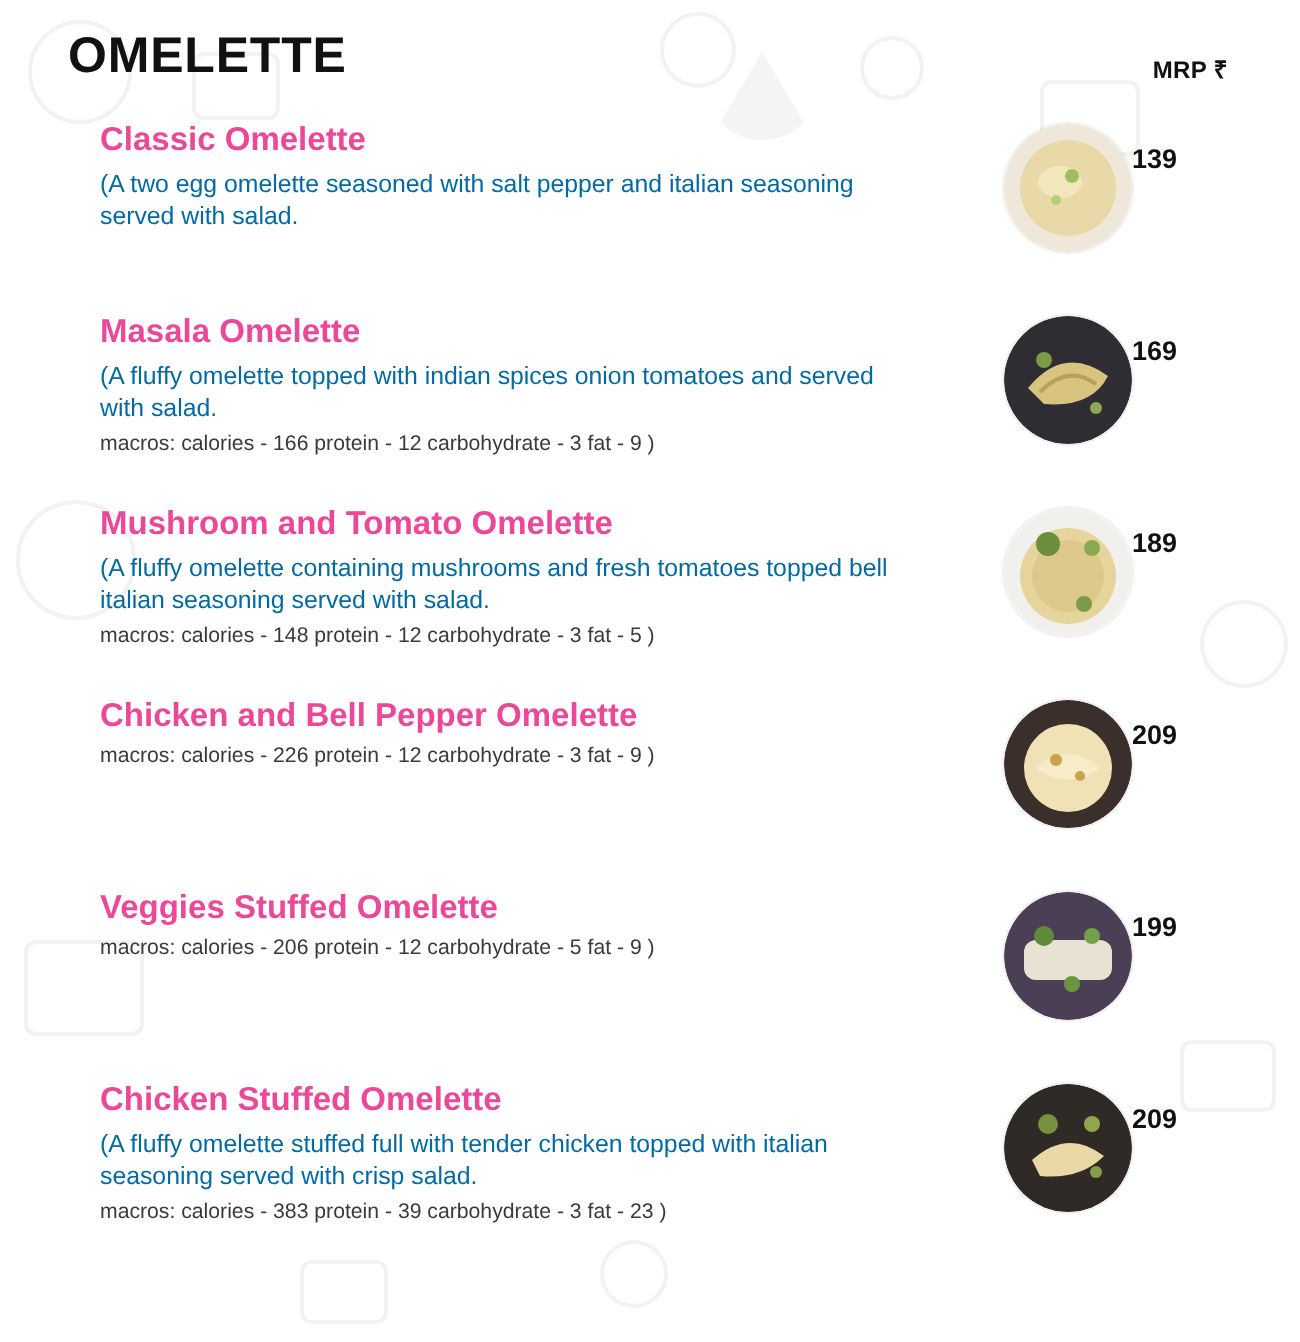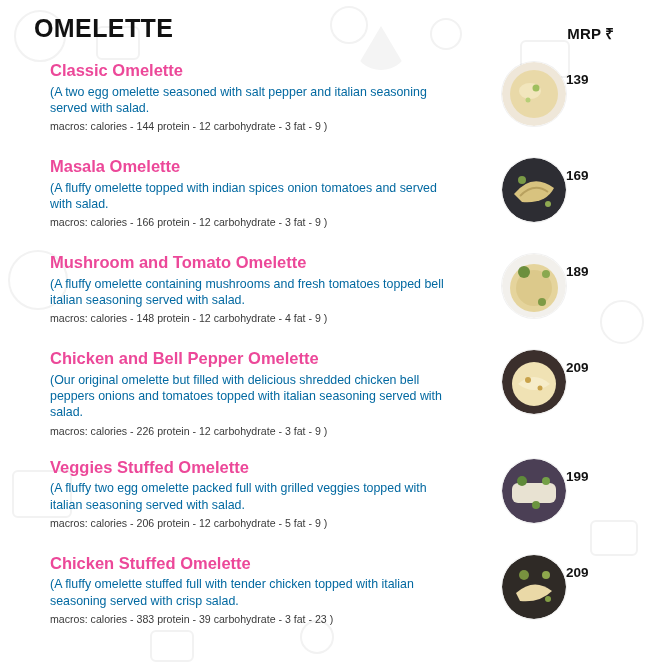--- a/index.html
+++ b/index.html
@@ -52,21 +52,21 @@
     gap: 30px;
   }
   .title {
     font-size: 25px;
     font-weight: bold;
     letter-spacing: 0.4px;
     color: #111;
     margin: 0;
   }
   .mrp {
-    font-size: 15px;
+    font-size: 12px;
     font-weight: bold;
     color: #111;
     padding-right: 14px;
     letter-spacing: 0.2px;
   }
 
   .menu-list {
     margin-top: 2px;
   }
 
@@ -150,21 +150,20 @@
     <h1 class="title">OMELETTE</h1>
     <div class="mrp">MRP ₹</div>
   </div>
 
   <div class="menu-list">
 
     <div class="menu-item">
       <div class="item-text">
         <p class="item-name">Classic Omelette</p>
         <p class="item-desc">(A two egg omelette seasoned with salt pepper and italian seasoning served with salad.</p>
-        <p class="item-macros">macros: calories - 144 protein - 12 carbohydrate - 3 fat - 9 )</p>
       </div>
       <div class="item-photo">
         <svg width="64" height="64" viewBox="0 0 64 64">
           <circle cx="32" cy="32" r="32" fill="#efe7d9"></circle>
           <circle cx="32" cy="32" r="24" fill="#e9d9a8"></circle>
           <ellipse cx="28" cy="29" rx="11" ry="8" fill="#f2e6bd"></ellipse>
           <circle cx="34" cy="26" r="3.5" fill="#9fbf5e"></circle>
           <circle cx="26" cy="38" r="2.5" fill="#b6cf77"></circle>
         </svg>
       </div>
@@ -186,57 +185,55 @@
           <circle cx="46" cy="46" r="3" fill="#8faa52"></circle>
         </svg>
       </div>
       <div class="item-price">169</div>
     </div>
 
     <div class="menu-item">
       <div class="item-text">
         <p class="item-name">Mushroom and Tomato Omelette</p>
         <p class="item-desc">(A fluffy omelette containing mushrooms and fresh tomatoes topped bell italian seasoning served with salad.</p>
-        <p class="item-macros">macros: calories - 148 protein - 12 carbohydrate - 4 fat - 9 )</p>
+        <p class="item-macros">macros: calories - 148 protein - 12 carbohydrate - 3 fat - 5 )</p>
       </div>
       <div class="item-photo">
         <svg width="64" height="64" viewBox="0 0 64 64">
           <circle cx="32" cy="32" r="32" fill="#f2f0ec"></circle>
           <circle cx="32" cy="34" r="24" fill="#e5d49c"></circle>
           <circle cx="32" cy="34" r="18" fill="#dcc98b"></circle>
           <circle cx="22" cy="18" r="6" fill="#6d8f3d"></circle>
           <circle cx="44" cy="20" r="4" fill="#8aa84f"></circle>
           <circle cx="40" cy="48" r="4" fill="#7e9a46"></circle>
         </svg>
       </div>
       <div class="item-price">189</div>
     </div>
 
     <div class="menu-item">
       <div class="item-text">
         <p class="item-name">Chicken and Bell Pepper Omelette</p>
-        <p class="item-desc">(Our original omelette but filled with delicious shredded chicken bell peppers onions and tomatoes topped with italian seasoning served with salad.</p>
         <p class="item-macros">macros: calories - 226 protein - 12 carbohydrate - 3 fat - 9 )</p>
       </div>
       <div class="item-photo">
         <svg width="64" height="64" viewBox="0 0 64 64">
           <circle cx="32" cy="32" r="32" fill="#3b2f2c"></circle>
           <circle cx="32" cy="34" r="22" fill="#f0e2b4"></circle>
           <path d="M16 34 Q32 20 48 34 Q32 46 16 34 Z" fill="#f6ecc9"></path>
           <circle cx="26" cy="30" r="3" fill="#c9a24a"></circle>
           <circle cx="38" cy="38" r="2.5" fill="#c9a24a"></circle>
         </svg>
       </div>
       <div class="item-price">209</div>
     </div>
 
     <div class="menu-item">
       <div class="item-text">
         <p class="item-name">Veggies Stuffed Omelette</p>
-        <p class="item-desc">(A fluffy two egg omelette packed full with grilled veggies topped with italian seasoning served with salad.</p>
         <p class="item-macros">macros: calories - 206 protein - 12 carbohydrate - 5 fat - 9 )</p>
       </div>
       <div class="item-photo">
         <svg width="64" height="64" viewBox="0 0 64 64">
           <circle cx="32" cy="32" r="32" fill="#4b3f55"></circle>
           <rect x="10" y="24" width="44" height="20" rx="6" fill="#e8e2d2"></rect>
           <circle cx="20" cy="22" r="5" fill="#5f8a3a"></circle>
           <circle cx="44" cy="22" r="4" fill="#74a047"></circle>
           <circle cx="34" cy="46" r="4" fill="#6b9440"></circle>
         </svg>

